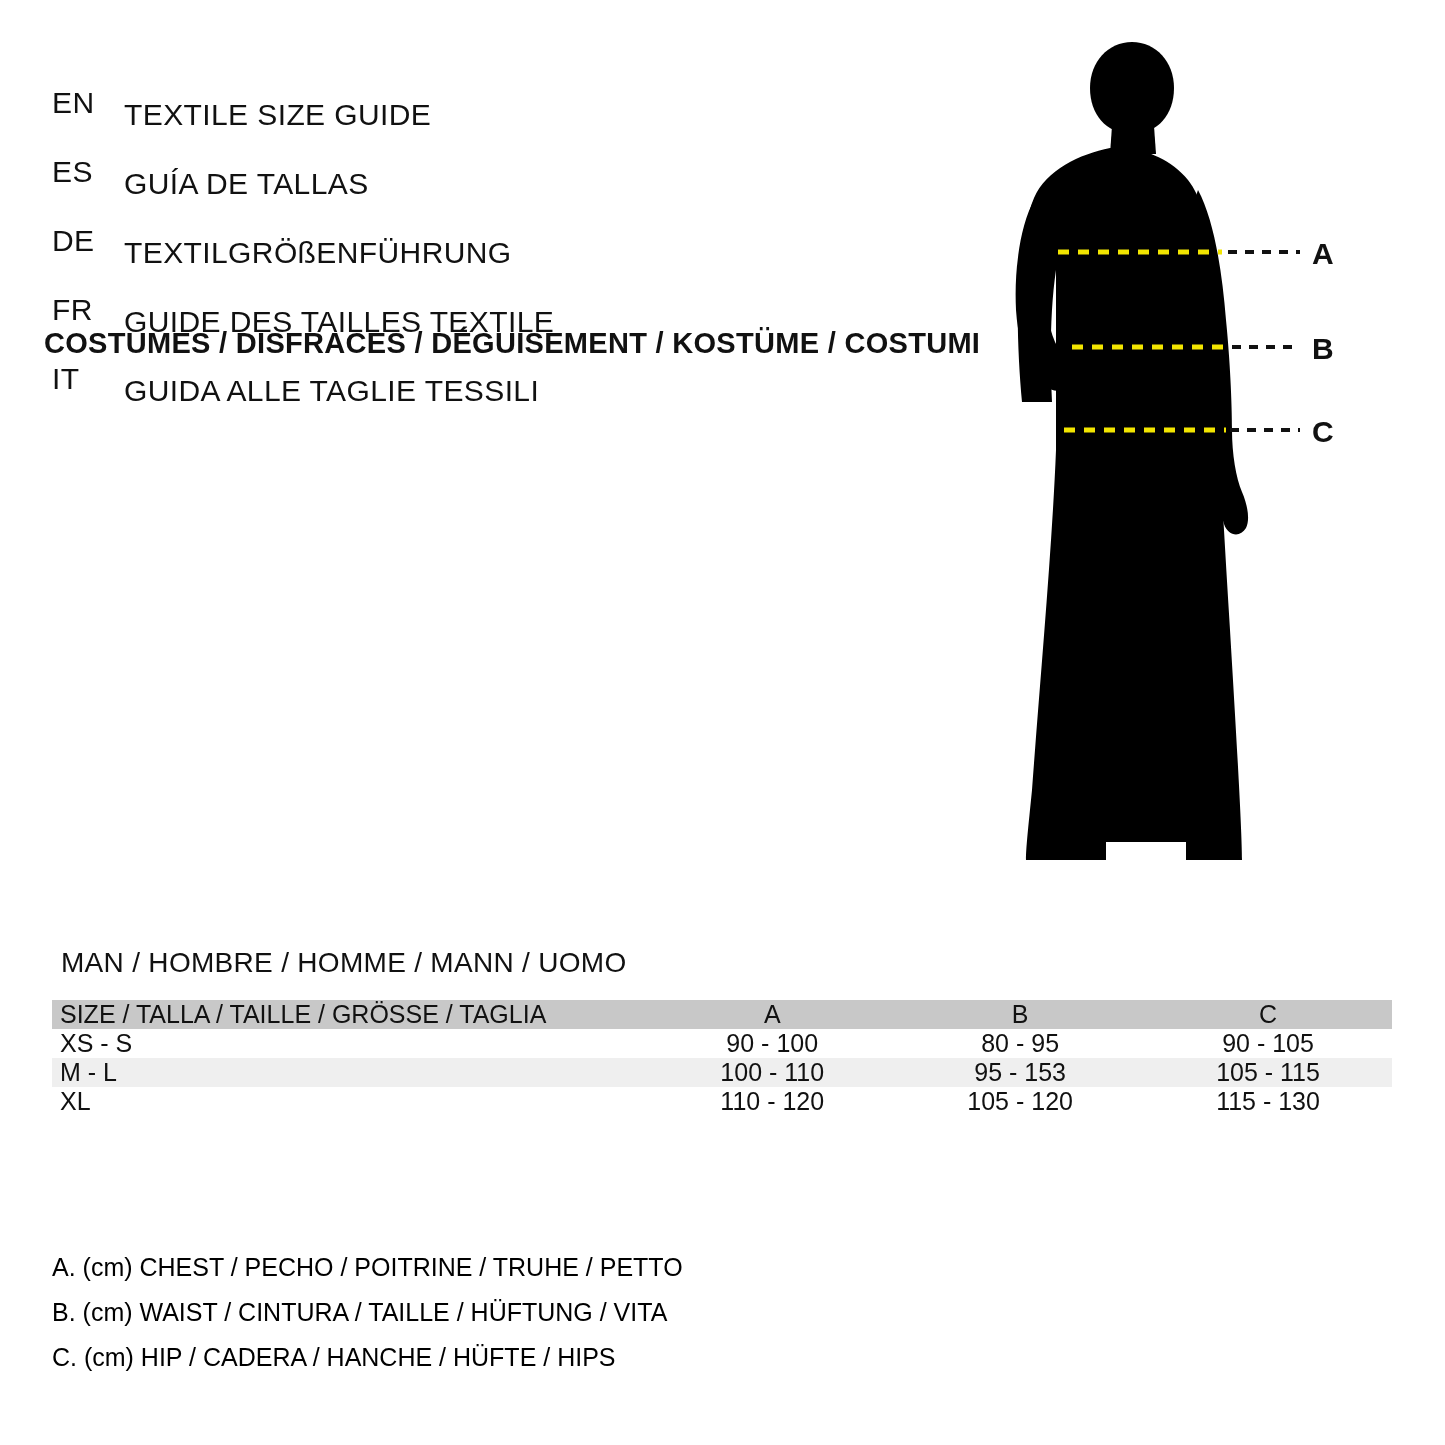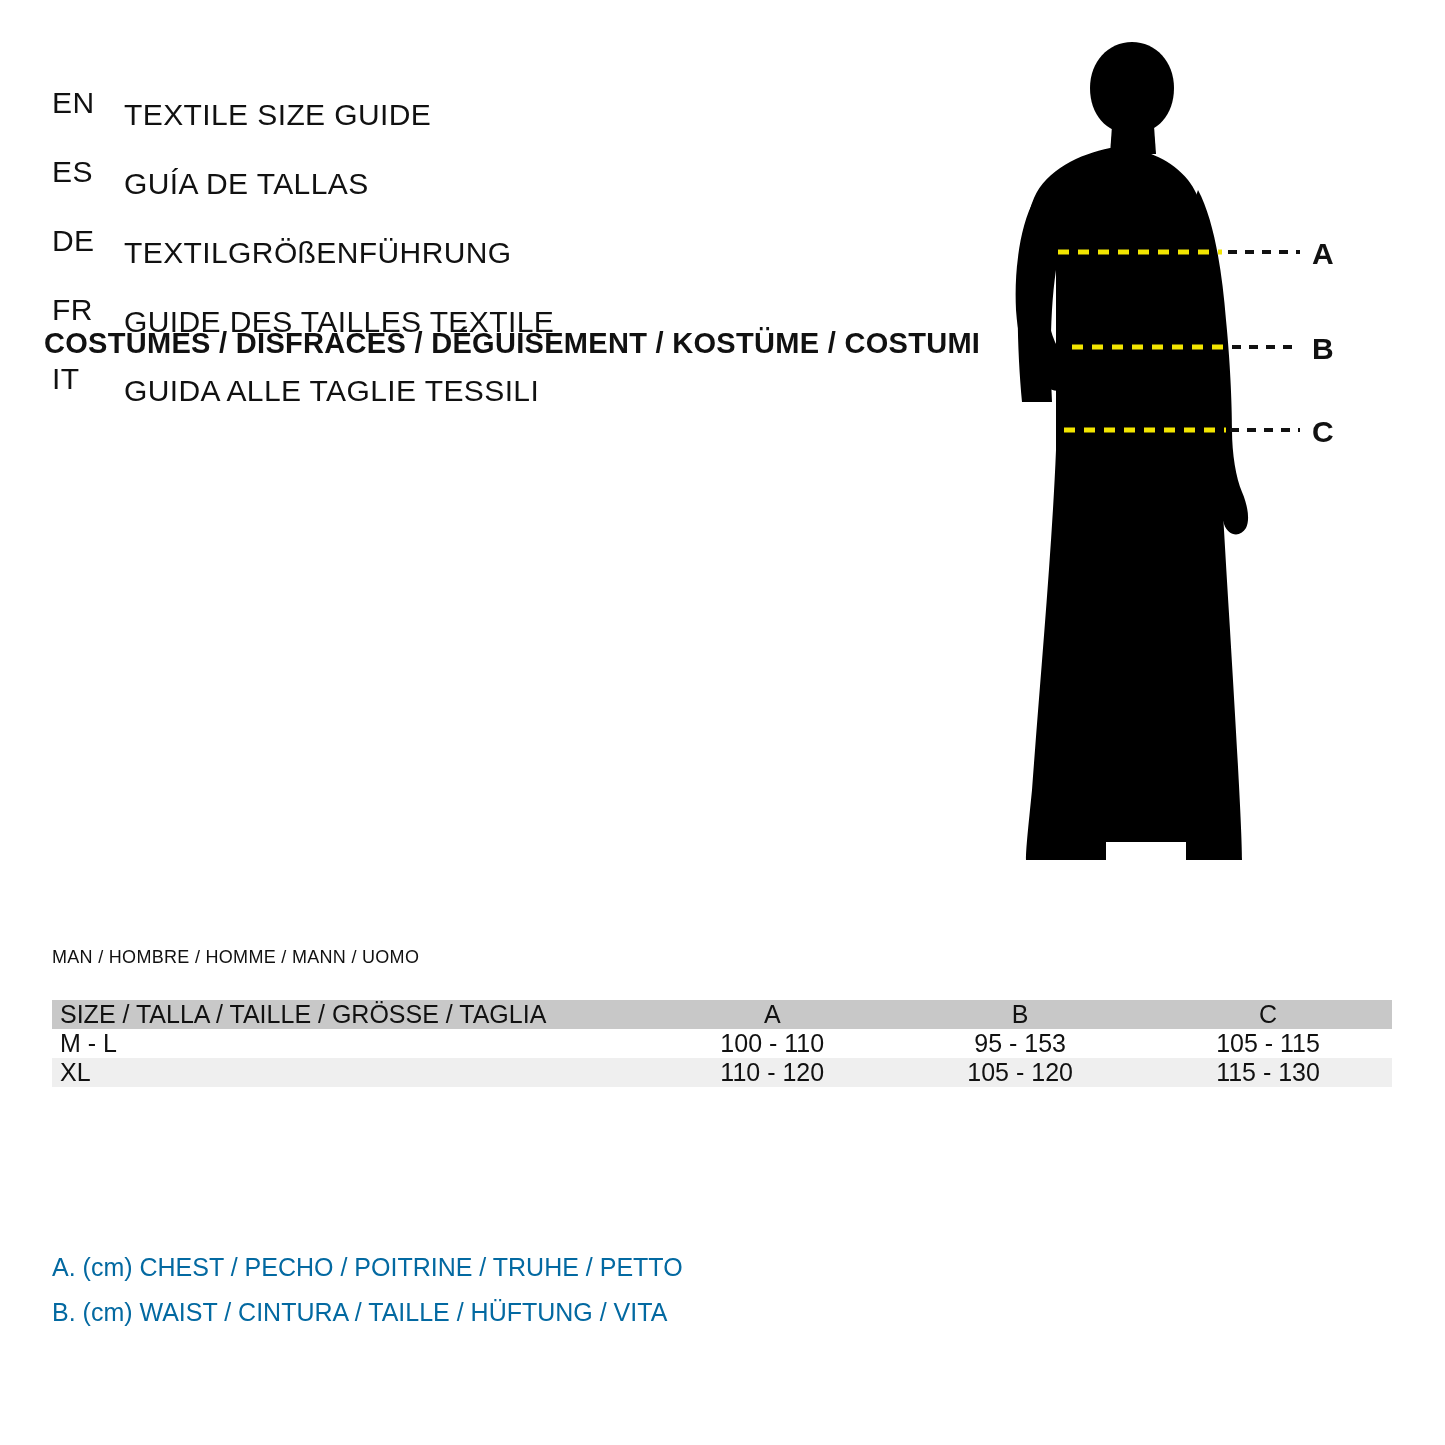--- a/index.html
+++ b/index.html
@@ -59,23 +59,23 @@
     width: 420px;
     height: 880px;
   }
   .figure-svg {
     display: block;
   }
 
   
   .section-title {
     position: absolute;
-    left: 52px;
+    left: 61px;
     top: 947px;
-    font-size: 18px;
+    font-size: 28px;
     letter-spacing: 0.3px;
     color: #111111;
   }
 
   table.size-table {
     position: absolute;
     left: 52px;
     top: 1000px;
     width: 1340px;
     border-collapse: collapse;
@@ -112,21 +112,21 @@
   col.c-b { width: 18.5%; }
   col.c-c { width: 18.5%; }
 
   
   .legend {
     position: absolute;
     left: 52px;
     top: 1245px;
     font-size: 25px;
     line-height: 45px;
-    color: #0369a1;
+    color: #000000;
   }
   .legend div {
     white-space: nowrap;
   }
 </style>
 </head>
 <body>
 
 <div class="lang-block">
   <div class="lang-row">
@@ -226,30 +226,37 @@
   <thead>
     <tr>
       <th class="label-col">SIZE / TALLA / TAILLE / GRÖSSE / TAGLIA</th>
       <th>A</th>
       <th>B</th>
       <th>C</th>
     </tr>
   </thead>
   <tbody>
     <tr>
+      <td class="label-col">XS - S</td>
+      <td>90 - 100</td>
+      <td>80 - 95</td>
+      <td>90 - 105</td>
+    </tr>
+    <tr>
       <td class="label-col">M - L</td>
       <td>100 - 110</td>
       <td>95 - 153</td>
       <td>105 - 115</td>
     </tr>
     <tr>
       <td class="label-col">XL</td>
       <td>110 - 120</td>
       <td>105 - 120</td>
       <td>115 - 130</td>
     </tr>
   </tbody>
 </table>
 
 <div class="legend">
   <div>A. (cm) CHEST / PECHO / POITRINE / TRUHE / PETTO</div>
   <div>B. (cm) WAIST / CINTURA / TAILLE / HÜFTUNG / VITA</div>
+  <div>C. (cm) HIP / CADERA / HANCHE / HÜFTE / HIPS</div>
 </div>
 
 </body></html>

